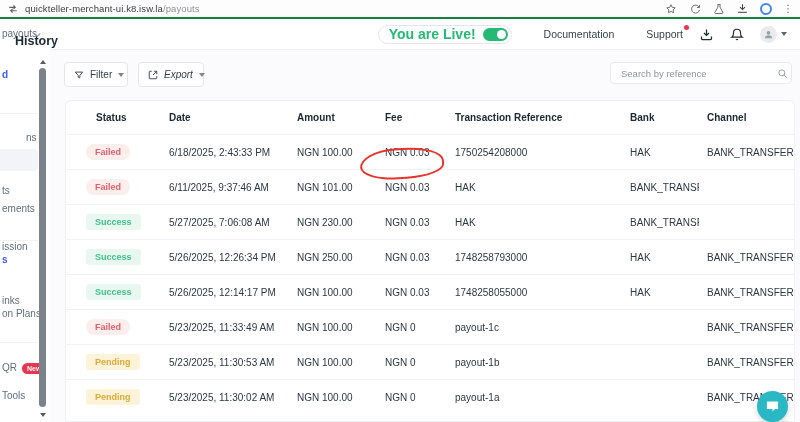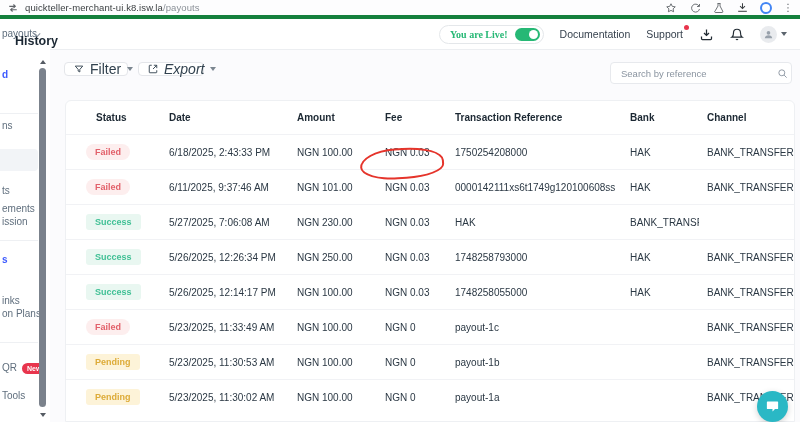--- a/index.html
+++ b/index.html
@@ -2,21 +2,21 @@
 <html style="--live-green: #26b875; --failed-bg: #fdeeee; --failed-text: #e2606a; --success-bg: #e9f7f1; --success-text: #41c095; --pending-bg: #fdf3d8; --pending-text: #ddab38; --annotation-red: #e5342b; --new-badge-red: #e8354d; --chat-teal: #2ab8c5; --accent-blue: #3d5afe; --profile-blue: #4285f4;"><head>
 <meta charset="utf-8">
 <style>
   * { margin:0; padding:0; box-sizing:border-box; }
   html,body { width:800px; height:422px; overflow:hidden; background:#fff;
     font-family:"Liberation Sans", sans-serif; -webkit-font-smoothing:antialiased; }
   .stage { position:relative; width:800px; height:422px; background:#fff; }
 
   
   .chrome { position:absolute; left:0; top:0; width:800px; height:19px;
-    background:#fdfdfe; border-bottom:4px solid #15803d; display:flex; align-items:center; }
+    background:#fdfdfe; border-bottom:2px solid #15803d; display:flex; align-items:center; }
   .chrome .site-icon { margin-left:8px; display:flex; }
   .chrome .url { margin-left:7px; font-size:9.5px; color:#3c4043; letter-spacing:.1px; }
   .chrome .url .path { color:#8a9097; }
   .chrome .right { margin-left:auto; display:flex; align-items:center; gap:11px; padding-right:7px; }
   .cicon { display:flex; align-items:center; justify-content:center; width:13px; height:13px; color:#5f6368; }
   .chrome .profile-dot { width:12px; height:12px; border-radius:50%; border:2px solid #4285f4; background:#fff; }
   .chrome .dots { font-size:10px; color:#5f6368; letter-spacing:0; line-height:1; }
 
   
   .app { position:absolute; left:0; top:19px; width:800px; height:403px; background:#fbfbfd; }
@@ -35,33 +35,33 @@
   .sb-arrow.up { top:41px; border-bottom:4px solid #555b63; }
   .sb-arrow.down { top:394px; border-top:4px solid #555b63; }
 
   
   .topbar { position:absolute; left:50px; right:0; top:0; height:31px; background:#fff;
     border-bottom:1px solid #eceef1; display:flex; align-items:center; }
   .page-title { position:absolute; left:15px; top:15px; font-size:12.5px; font-weight:700; color:#1b2733; }
   .top-right { margin-left:auto; display:flex; align-items:center; gap:16px; padding-right:13px; }
   .live-pill { display:flex; align-items:center; gap:7px; border:1px solid #e4e7ea; border-radius:11px;
     height:19px; padding:0 3px 0 10px; background:#fff; cursor:pointer; }
-  .live-pill .live-text { font-size:10px; font-weight:700; color:var(--live-green);font-family:Liberation Serif, serif; }
+  .live-pill .live-text { font-size:14px; font-weight:700; color:var(--live-green); }
   .toggle { width:25px; height:13px; border-radius:7px; background:var(--live-green); position:relative; }
   .toggle .knob { position:absolute; right:2px; top:2px; width:9px; height:9px; border-radius:50%; background:#fff; }
-  .top-link { font-size:10.5px; color:#37424e; cursor:pointer; position:relative; }
+  .top-link { font-size:10.5px; color:#37424e; cursor:pointer; position:relative;margin-left:16px; }
   .sup-dot { position:absolute; right:-6px; top:-3px; width:5px; height:5px; border-radius:50%; background:#e8354d; }
   .ticon { display:flex; color:#222b33; cursor:pointer; }
   .avatar-wrap { display:flex; align-items:center; gap:4px; cursor:pointer; }
   .avatar { width:17px; height:17px; border-radius:50%; background:#e9ebee; display:flex; align-items:center; justify-content:center; color:#98a1ab; }
   .caret { width:0; height:0; border-left:3.5px solid transparent; border-right:3.5px solid transparent; border-top:4px solid #5b646d; }
 
   
-  .toolbar-btn { position:absolute; top:43px; height:14px; background:#fff; border:1px solid #e4e6ea; border-radius:4px;
-    display:flex; align-items:center; gap:6px; padding:0 9px; font-size:14px; color:#32424f; cursor:pointer; }
+  .toolbar-btn { position:absolute; top:43px; height:25px; background:#fff; border:1px solid #e4e6ea; border-radius:4px;
+    display:flex; align-items:center; gap:6px; padding:0 9px; font-size:10px; color:#32424f; cursor:pointer; }
   .btn-filter { left:64px; width:64px; }
   .btn-export { left:138px; width:66px;font-style:italic; }
   .chev { width:0; height:0; border-left:3.5px solid transparent; border-right:3.5px solid transparent; border-top:4px solid #7b8690; margin-left:auto; }
   .search-box { position:absolute; left:610px; top:43px; width:182px; height:22px; background:#fff;
     border:1px solid #e7e9ed; border-radius:4px; display:flex; align-items:center;gap:20px; }
   .search-box input { flex:1; border:none; outline:none; background:transparent; font-size:9.5px; color:#333; padding:0 4px 0 10px;
     font-family:"Liberation Sans", sans-serif; }
   .search-box input::placeholder { color:#8a94a0; }
   .search-box .sicon { margin-right:8px; display:flex; color:#8a94a0; }
 
@@ -133,25 +133,25 @@
 
     <div class="sidebar">
       <span class="frag" style="top:9px;">payouts</span>
       <span class="biz-chevron">
         <svg width="8" height="6" viewBox="0 0 10 6" fill="none" stroke="#8b95a0" stroke-width="1.4">
             <path d="M1 1l4 4 4-4"></path>
           </svg>
       </span>
       <span class="frag blue" style="top:50px;">d</span>
       <div class="sep" style="top:94px;"></div>
-      <span class="frag" style="top:101px;">ns</span>
+      <span class="frag" style="top:113px;margin-left:24px;">ns</span>
       <div class="active-box" style="top:130px;"></div>
       <span class="frag" style="top:166px;">ts</span>
       <span class="frag" style="top:184px;">ements</span>
-      <span class="frag" style="top:197px;text-align:center;">ission</span>
+      <span class="frag" style="top:222px;text-align:center;">ission</span>
       <div class="sep" style="top:221px;"></div>
       <span class="frag blue" style="top:235px;">s</span>
       <span class="frag" style="top:276px;">inks</span>
       <span class="frag" style="top:289px;">on Plans</span>
       <div class="sep" style="top:323px;"></div>
       <span class="frag" style="top:343px;">QR</span>
       <span class="new-badge">New</span>
       <span class="frag" style="top:371px;">Tools</span>
       <div class="sb-arrow up"></div>
       <div class="sb-scroll"></div>
@@ -241,21 +241,20 @@
     <div class="cell">1750254208000</div>
     <div class="cell">HAK</div>
     <div class="cell">BANK_TRANSFER</div>
   </div>
 
   <div class="trow">
     <div class="cell cell-status"><span class="badge badge--failed">Failed</span></div>
     <div class="cell">6/11/2025, 9:37:46 AM</div>
     <div class="cell">NGN 101.00</div>
     <div class="cell cell-fee"><span>NGN 0.03</span></div>
-    <div class="cell">0000142111xs6t1749g120100608ss</div>
     <div class="cell">HAK</div>
     <div class="cell">BANK_TRANSFER</div>
   </div>
 
   <div class="trow">
     <div class="cell cell-status"><span class="badge badge--success">Success</span></div>
     <div class="cell">5/27/2025, 7:06:08 AM</div>
     <div class="cell">NGN 230.00</div>
     <div class="cell cell-fee"><span>NGN 0.03</span></div>
     <div class="cell">HAK</div>

